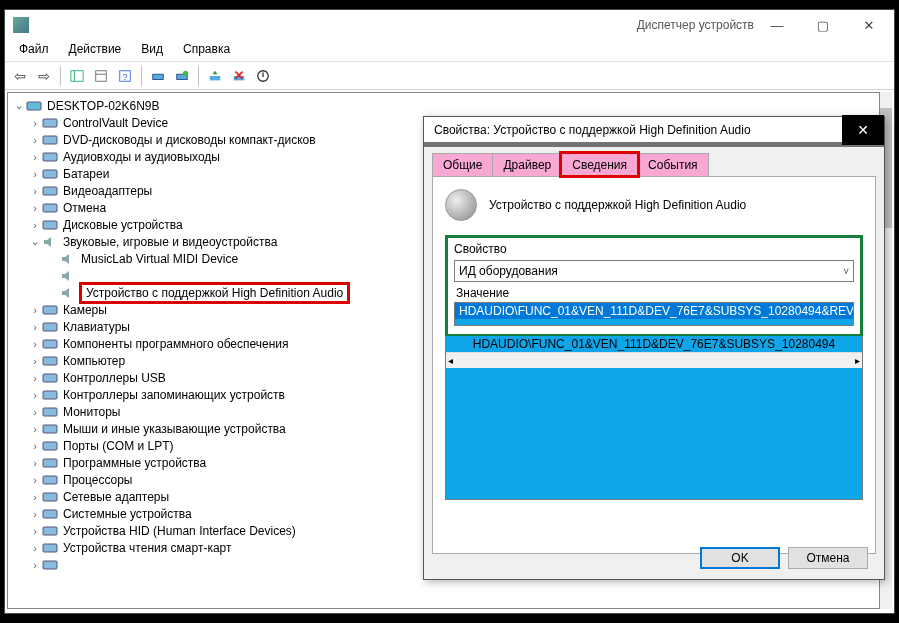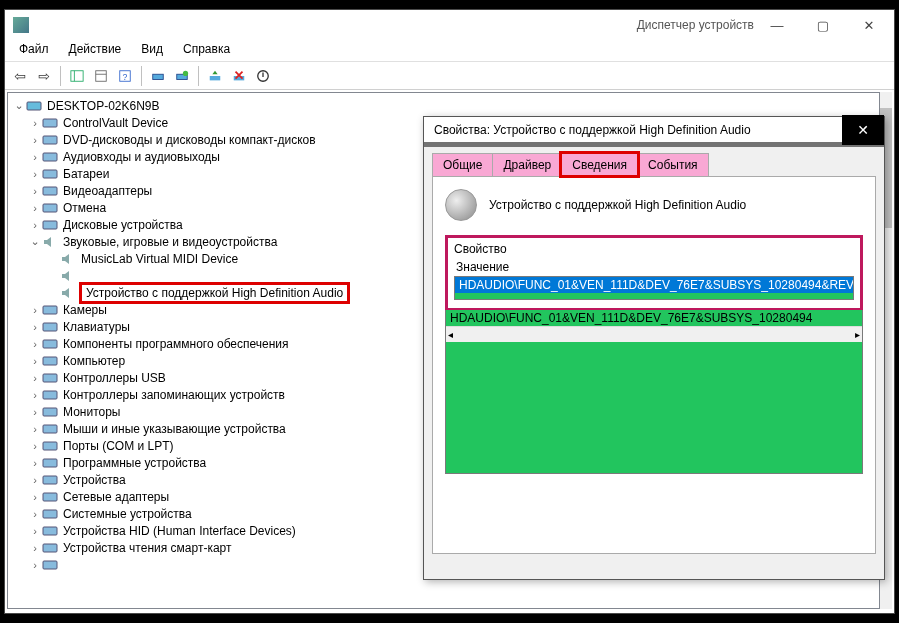--- a/index.html
+++ b/index.html
@@ -32,25 +32,25 @@
 .dialog { position:absolute; top:106px; left:418px; width:462px; height:464px; background:#f0f0f0; border:1px solid #555; box-shadow:2px 2px 8px rgba(0,0,0,.3); }
 .dlg-title { height:30px; background:#fff; border-bottom:5px solid #737373; display:flex; align-items:center; padding-left:10px; font-size:12px; }
 .dlg-title .t { flex:1; }
 .dlg-close { width:42px; height:30px; background:#000; color:#fff; display:flex; align-items:center; justify-content:center; font-size:14px; }
 .tabs { display:flex; padding:6px 8px 0 8px; font-size:12px; }
 .tab { padding:4px 10px 4px 10px; border:1px solid #aaa; border-bottom:none; background:#f9a8d4; position:relative; margin-right:-1px; }
 .tab.red-box { outline:3px solid #d00; outline-offset:-1px; z-index:2;text-align:right; }
 .tab-body { margin:0 8px 8px 8px; border:1px solid #aaa; background:#fff; height:378px; padding:12px; position:relative; font-size:12px; }
 .dev-row { display:flex; align-items:center; gap:12px; margin-bottom:14px; }
 .dev-icon { width:32px; height:32px; border-radius:50%; background:radial-gradient(circle at 35% 35%, #eee, #888); border:1px solid #999; }
-.prop-group { border:3px solid #be185d; padding:4px 6px 8px 6px; margin-bottom:6px; }
+.prop-group { border:3px solid #15803d; padding:4px 6px 8px 6px; margin-bottom:6px; }
 .prop-label { margin-bottom:4px; }
 .combo { width:100%; height:22px; border:1px solid #7a7a7a; background:#fff; display:flex; align-items:center; padding:0 4px; justify-content:space-between; }
 .combo .arr { font-size:10px; color:#555; }
-.value-list { border:1px solid #7a7a7a; background:#22c55e; height:190px; overflow:hidden; }
+.value-list { border:1px solid #7a7a7a; background:#0ea5e9; height:190px; overflow:hidden; }
 .value-list .val { padding:1px 4px; white-space:nowrap; overflow:hidden; }
 .value-list .val.sel { background:#0078d7; color:#fff; }
 .val-label { margin:4px 0 2px 2px; }
 .hscroll { display:flex; align-items:center; justify-content:space-between; height:16px; border-top:1px solid #ddd; background:#f0f0f0; font-size:10px; padding:0 2px; }
 .dlg-btns { position:absolute; right:16px; bottom:10px; display:flex; gap:8px; }
 .dlg-btn { width:80px; height:22px; border:1px solid #adadad; background:#e1e1e1; font-size:12px; }
 .dlg-btn.primary { border:2px solid #0078d7; }
 </style>
 </head>
 <body>
@@ -300,21 +300,21 @@
               <rect x="1" y="3" width="14" height="8" rx="1" fill="#8bd" stroke="#557"></rect>
             </svg></span>
           <span class="label">Программные устройства</span>
         </div>
         <div class="row">
           <span class="indent" style="width:18px"></span>
           <span class="chev closed"></span>
           <span class="nicon"><svg viewBox="0 0 16 14">
               <rect x="1" y="3" width="14" height="8" rx="1" fill="#8bd" stroke="#557"></rect>
             </svg></span>
-          <span class="label">Устройства</span>
+          <span class="label">Процессоры</span>
         </div>
         <div class="row">
           <span class="indent" style="width:18px"></span>
           <span class="chev closed"></span>
           <span class="nicon"><svg viewBox="0 0 16 14">
               <rect x="1" y="3" width="14" height="8" rx="1" fill="#8bd" stroke="#557"></rect>
             </svg></span>
           <span class="label">Сетевые адаптеры</span>
         </div>
         <div class="row">
@@ -365,28 +365,36 @@
       <div class="tab red-box">Сведения</div>
       <div class="tab">События</div>
     </div>
     <div class="tab-body">
       <div class="dev-row">
         <div class="dev-icon"></div>
         <span>Устройство с поддержкой High Definition Audio</span>
       </div>
       <div class="prop-group">
         <div class="prop-label">Свойство</div>
+        <div class="combo">
+          <span>ИД оборудования</span>
+          <span class="arr">˅</span>
+        </div>
         <div class="val-label">Значение</div>
         <div class="value-list" style="height:24px;">
           <div class="val sel">HDAUDIO\FUNC_01&amp;VEN_111D&amp;DEV_76E7&amp;SUBSYS_10280494&amp;REV</div>
         </div>
       </div>
-      <div class="value-list" style="height:164px; border-top:none; margin-top:-7px;">
+      <div class="value-list" style="height:164px; border-top:none; margin-top:-7px;text-align:center;">
         <div class="val">HDAUDIO\FUNC_01&amp;VEN_111D&amp;DEV_76E7&amp;SUBSYS_10280494</div>
         <div style="position:absolute;left:13px;right:13px;" class="hscroll">
             <span>◂</span>
             <span>▸</span>
           </div>
       </div>
     </div>
+    <div class="dlg-btns">
+      <button class="dlg-btn primary">OK</button>
+      <button class="dlg-btn">Отмена</button>
+    </div>
   </div>
 
 </div>
 
 </body></html>

